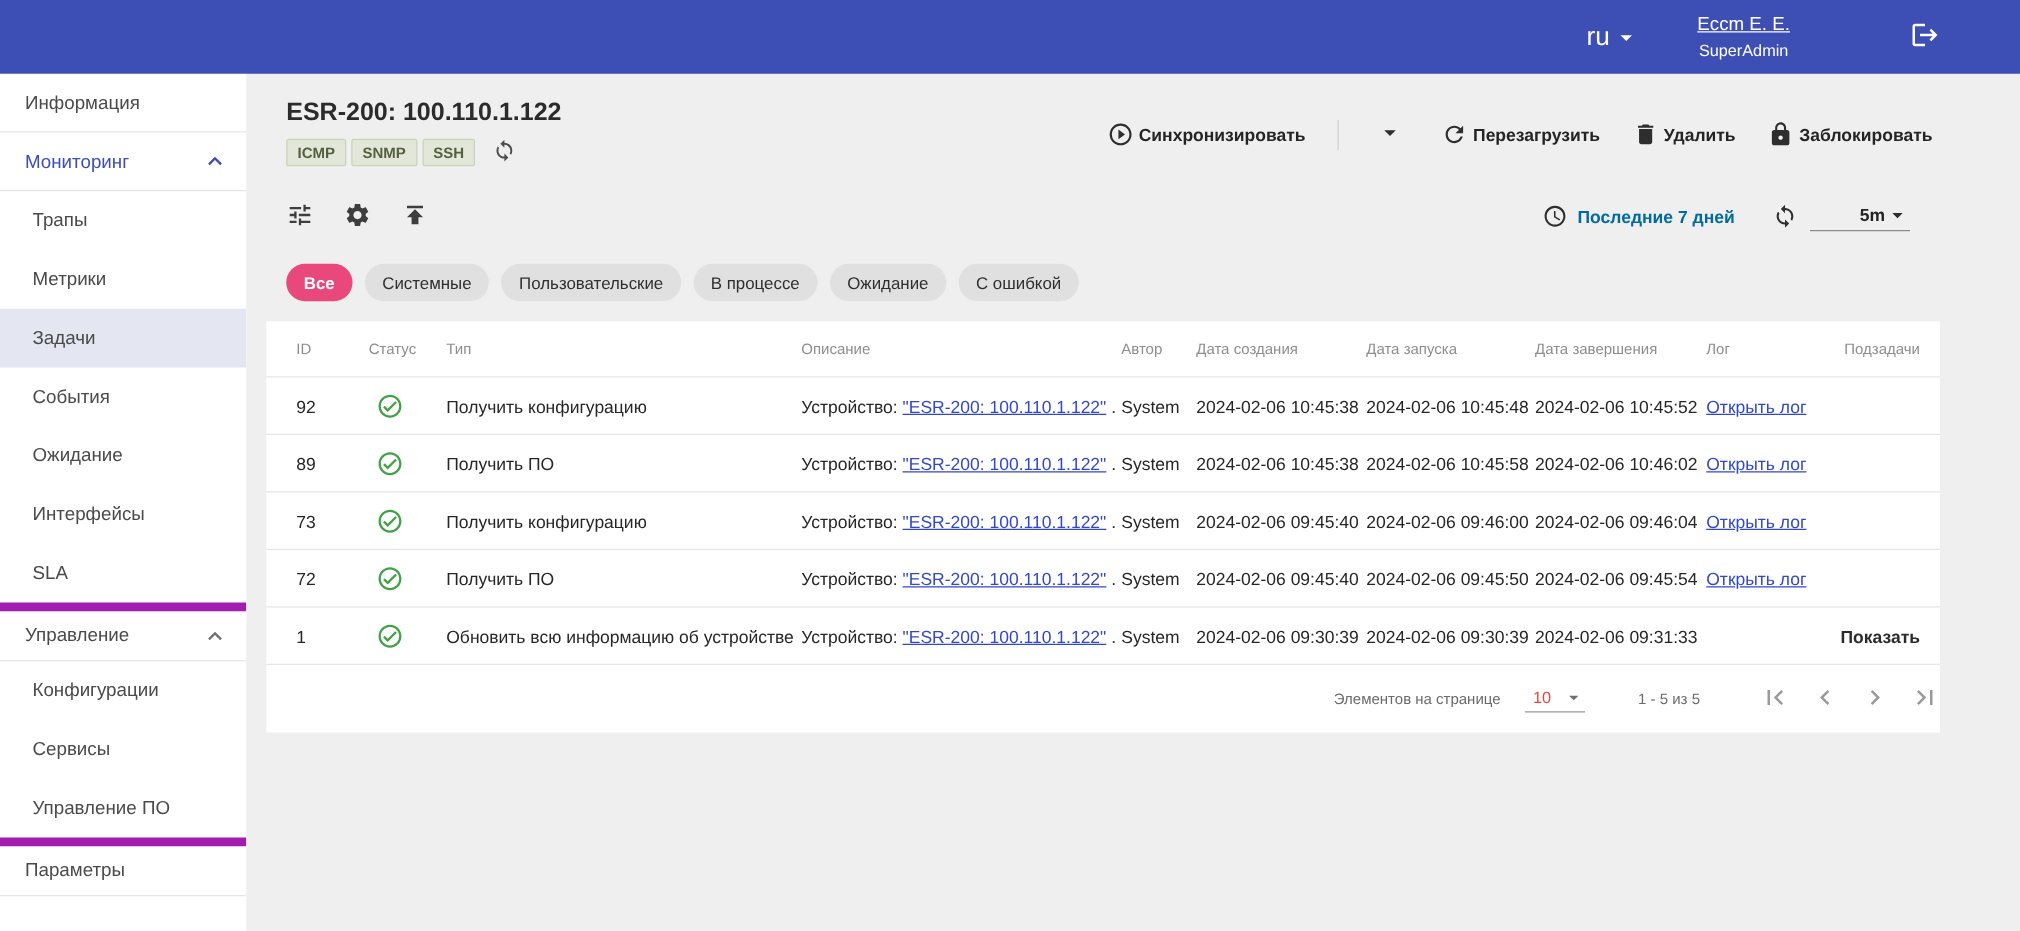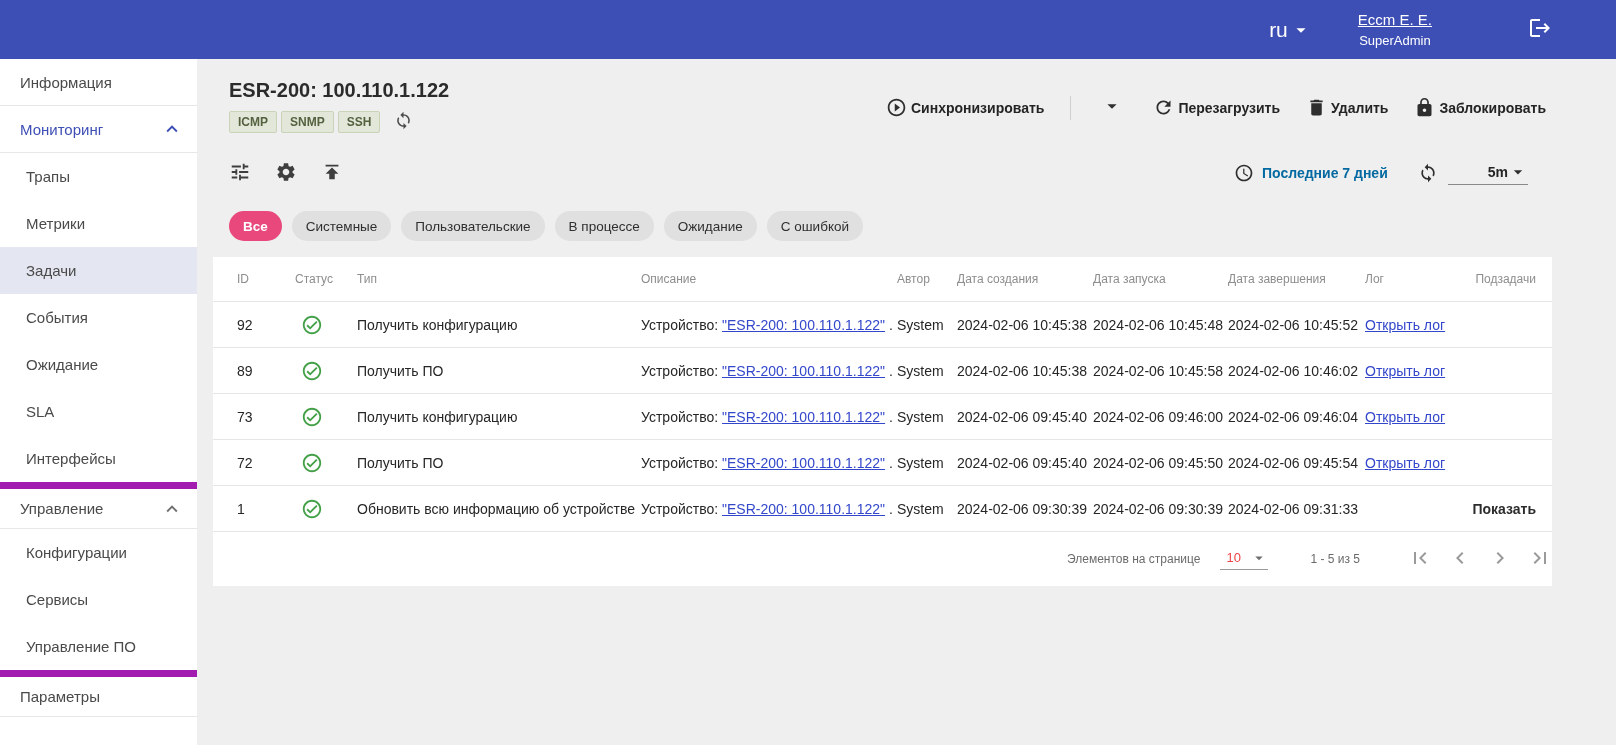--- a/index.html
+++ b/index.html
@@ -141,24 +141,24 @@
       <div class="side-item sub selected">
           <span>Задачи</span>
         </div>
       <div class="side-item sub">
           <span>События</span>
         </div>
       <div class="side-item sub">
           <span>Ожидание</span>
         </div>
       <div class="side-item sub">
+          <span>Интерфейсы</span>
+        </div>
+      <div class="side-item sub">
           <span>SLA</span>
-        </div>
-      <div class="side-item sub">
-          <span>Интерфейсы</span>
         </div>
       <div class="side-item section b-top b-bot">
         <span>Управление</span>
         <svg class="icon" viewBox="0 0 24 24">
             <path d="M7.41 15.41L12 10.83l4.59 4.58L18 14l-6-6-6 6z"></path>
           </svg>
       </div>
       <div class="side-item sub">
           <span>Конфигурации</span>
         </div>

